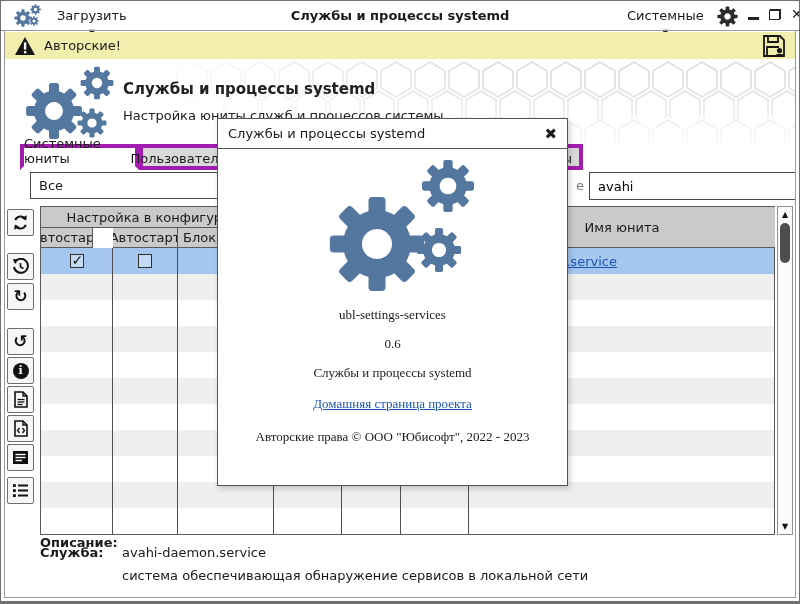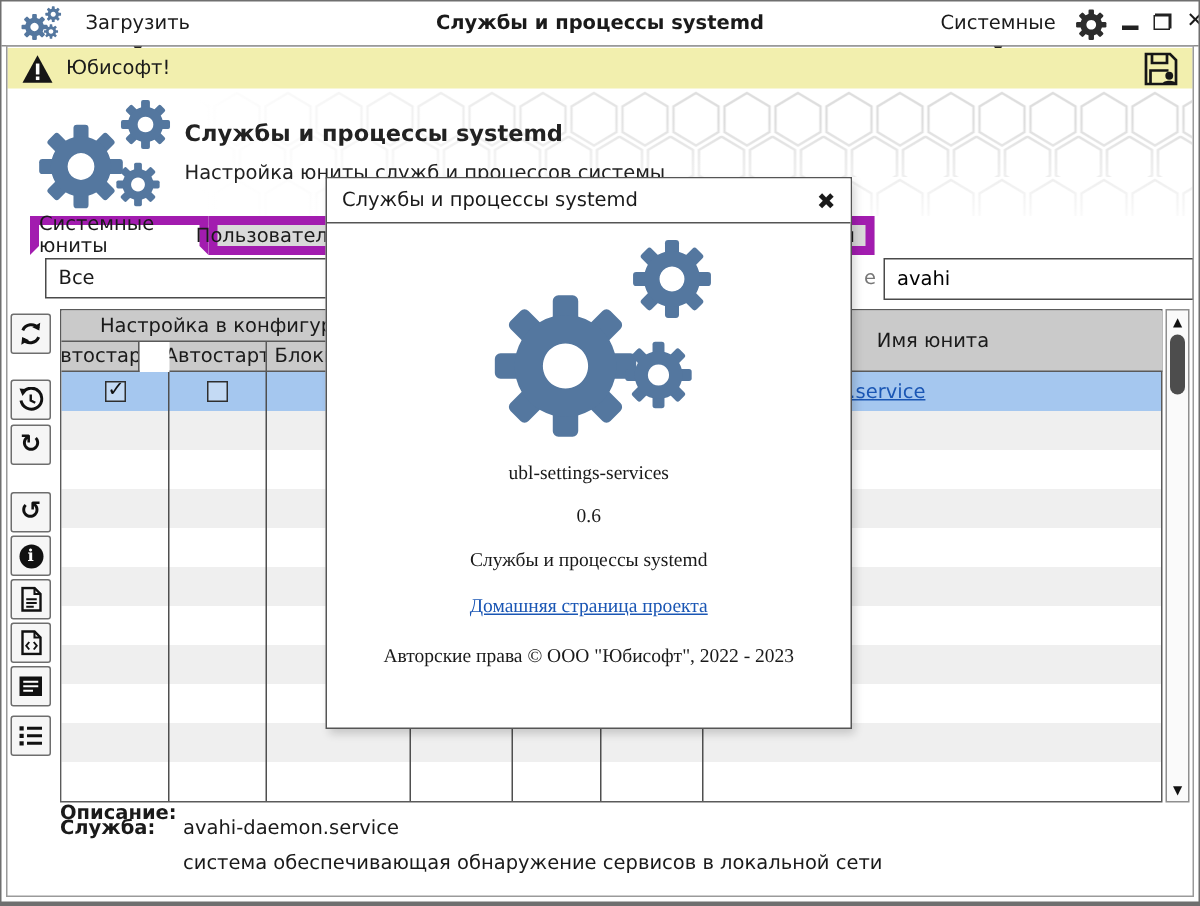--- a/index.html
+++ b/index.html
@@ -35,21 +35,21 @@
   .header{top:60px;left:5px;right:5px;height:84px;background:#fff;overflow:hidden;}
   .hex-overlay{inset:0;background:
       linear-gradient(to right,#fff 16%,rgba(255,255,255,0.05) 60%),
       linear-gradient(to top,rgba(255,255,255,0.85),rgba(255,255,255,0) 75%);}
   .app-title{left:118px;top:20px;font-size:15px;font-weight:bold;color:#222;}
   .app-subtitle{left:118px;top:48px;font-size:13px;color:#222;}
   .logo{left:20px;top:6px;width:100px;height:76px;}
   
   .gear{color:var(--accent);display:block;}
   
-  .tab{top:144px;height:26px;border:6px solid #a21caf;display:flex;align-items:center;justify-content:center;background:#d9d9d9;}
+  .tab{top:144px;height:26px;border:4px solid #a21caf;display:flex;align-items:flex-end;justify-content:center;background:#d9d9d9;}
   .tab.active{background:#fff;border-bottom-color:#fff;}
   .tab1{left:20px;width:119px;}
   .tab2{left:139px;width:160px;}
   .tab3{left:459px;width:124px;justify-content:flex-end;padding-right:7px;}
   
   .combo{top:172px;left:30px;width:537px;height:27px;border:1px solid #4a4a4a;display:flex;align-items:center;padding:0 8px;background:#fff;}
   .search-label{top:178px;left:560px;width:24px;text-align:right;color:#777;}
   .search-input{top:172px;left:589px;width:207px;height:28px;border:1px solid #4a4a4a;padding:0 8px;font:inherit;background:#fff;outline:none;}
   
   .tool-btn{left:7px;width:27px;height:27px;border:1px solid #6e6e6e;border-radius:2px;background:#f6f6f6;display:flex;align-items:center;justify-content:center;color:#111;}
@@ -137,21 +137,21 @@
     <div class="ctl-close ptr">✕</div>
   </div>
 </div>
 
 <div class="abs warnbar">
   <svg width="22" height="20" viewBox="0 0 24 22">
     <path d="M12 1 L23 21 H1 Z" fill="#161616"></path>
     <rect x="10.8" y="7" width="2.6" height="8" fill="#fff"></rect>
     <rect x="10.8" y="16.5" width="2.6" height="2.6" fill="#fff"></rect>
   </svg>
-  <span>Юбисофт!</span>
+  <span>Авторские!</span>
   <svg class="floppy ptr" viewBox="0 0 24 24">
     <g fill="none" stroke="#161616" stroke-width="1.8">
       <path d="M2 2 H18 L22 6 V22 H2 Z"></path>
       <path d="M6 2 V8 H16 V2"></path>
       <path d="M5 22 V13 H17"></path>
     </g>
     <circle cx="17.5" cy="16.5" r="2.6" fill="#161616"></circle>
     <path d="M13 22 c0-3 9-3 9 0 Z" fill="#161616"></path>
   </svg>
 </div>

